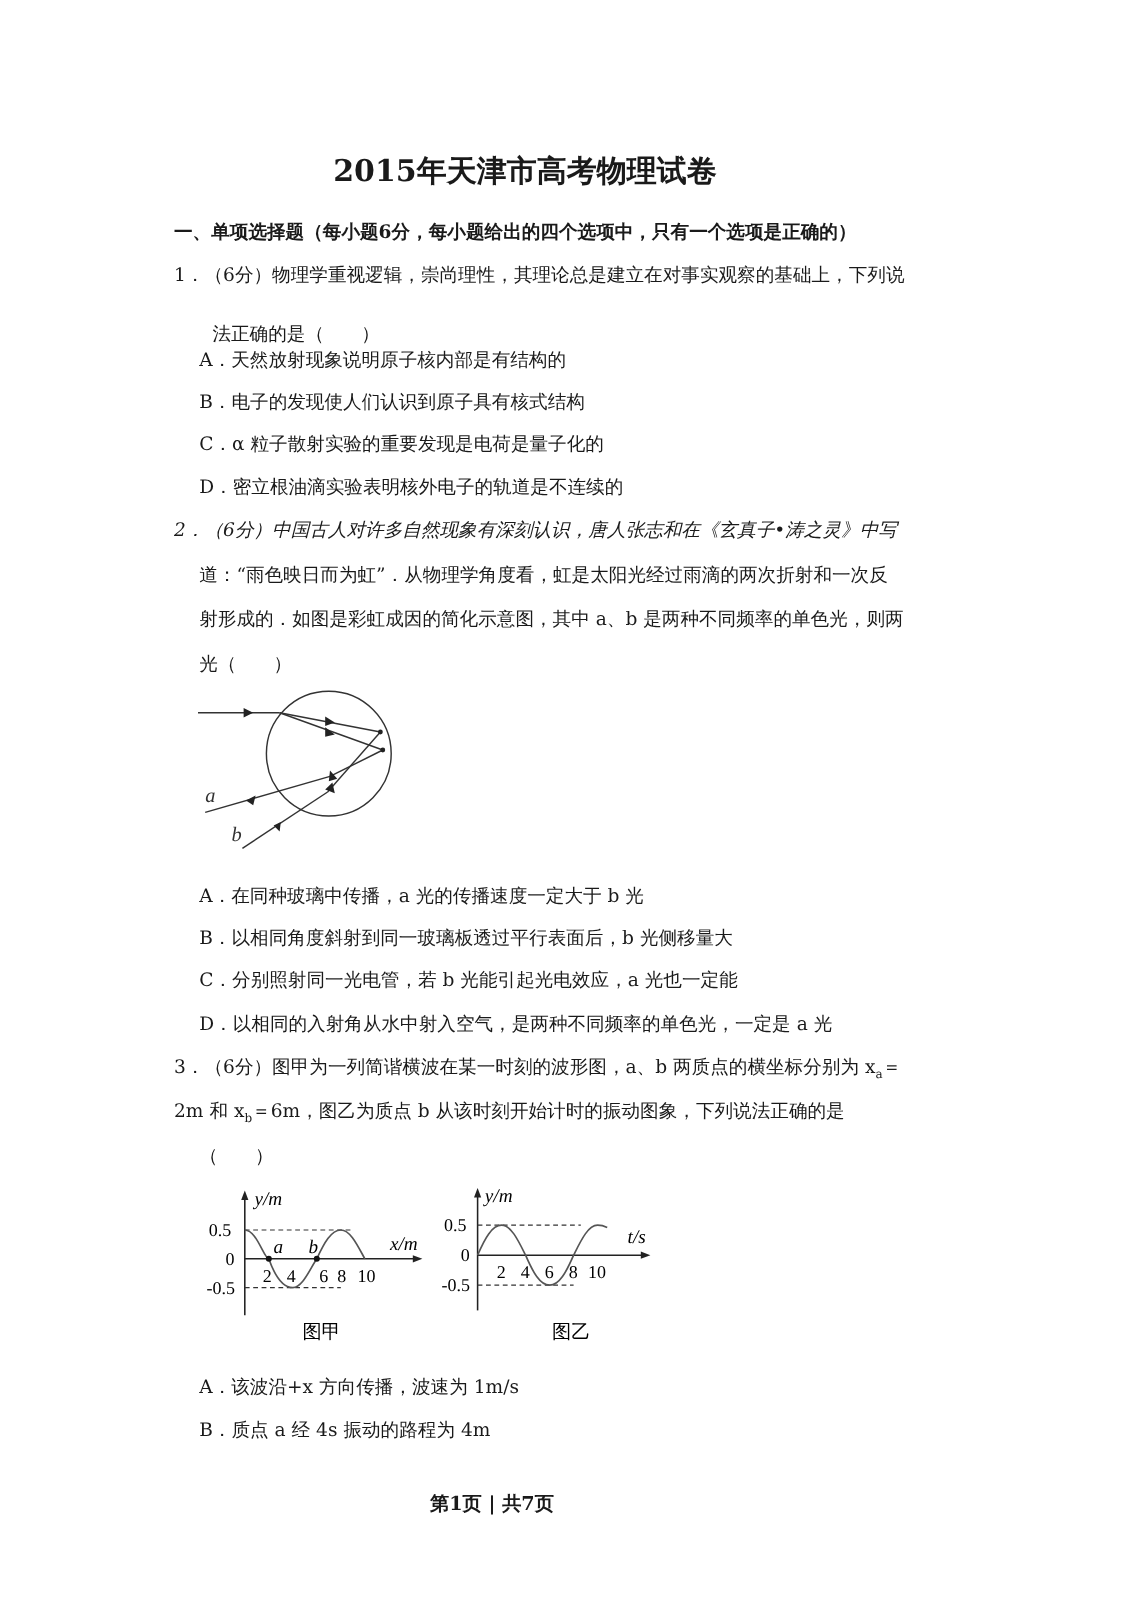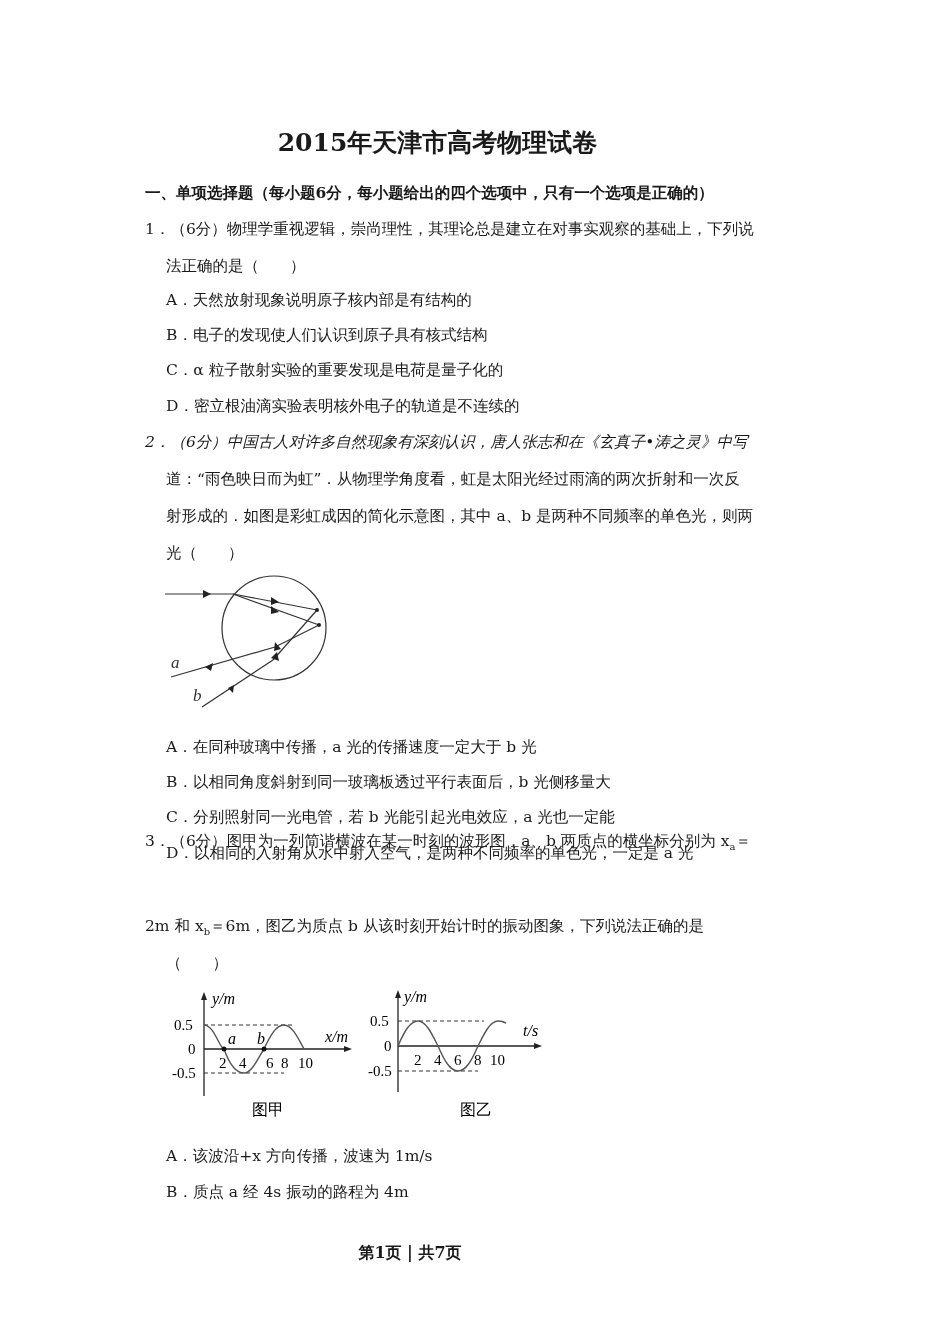--- a/index.html
+++ b/index.html
@@ -20,21 +20,21 @@
 
 <div>
 
   <div class="abs title">2015年天津市高考物理试卷</div>
   <div class="abs section">一、单项选择题（每小题6分，每小题给出的四个选项中，只有一个选项是正确的）</div>
 
   <div>
     <div class="abs line" style="top:219px;">
       <span>1．</span><span>（6分）物理学重视逻辑，崇尚理性，其理论总是建立在对事实观察的基础上，下列说</span>
     </div>
-    <div class="abs line indent" style="top:256px;">法正确的是（　　）</div>
+    <div class="abs line indent" style="top:268px;margin-left:11px;">法正确的是（　　）</div>
     <div class="abs opt" style="top:290px;">A．天然放射现象说明原子核内部是有结构的</div>
     <div class="abs opt" style="top:325px;">B．电子的发现使人们认识到原子具有核式结构</div>
     <div class="abs opt" style="top:360px;">C．α 粒子散射实验的重要发现是电荷是量子化的</div>
     <div class="abs opt" style="top:396px;">D．密立根油滴实验表明核外电子的轨道是不连续的</div>
   </div>
 
   <div>
     <div class="abs line" style="top:432px;font-style:italic;">
       <span>2．</span><span>（6分）中国古人对许多自然现象有深刻认识，唐人张志和在《玄真子•涛之灵》中写</span>
     </div>
@@ -74,21 +74,21 @@
       <text x="38" y="131" font-size="17" font-style="italic" fill="#333">b</text>
     </svg>
 
     <div class="abs opt" style="top:737px;">A．在同种玻璃中传播，a 光的传播速度一定大于 b 光</div>
     <div class="abs opt" style="top:772px;">B．以相同角度斜射到同一玻璃板透过平行表面后，b 光侧移量大</div>
     <div class="abs opt" style="top:807px;">C．分别照射同一光电管，若 b 光能引起光电效应，a 光也一定能</div>
     <div class="abs opt" style="top:843px;">D．以相同的入射角从水中射入空气，是两种不同频率的单色光，一定是 a 光</div>
   </div>
 
   <div>
-    <div class="abs line" style="top:831px;">
+    <div class="abs line" style="top:879px;">
       <span>3．</span><span>（6分）图甲为一列简谐横波在某一时刻的波形图，a、b 两质点的横坐标分别为 x</span><sub style="font-size:10px;">a</sub><span>＝</span>
     </div>
     <div class="abs line" style="top:916px;">
       <span>2m 和 x</span><sub style="font-size:10px;">b</sub><span>＝6m，图乙为质点 b 从该时刻开始计时的振动图象，下列说法正确的是</span>
     </div>
     <div class="abs line indent" style="top:953px;">（　　）</div>
 
     <svg class="abs" style="left:160px; top:980px;" width="200" height="145">
       <g stroke="#222" stroke-width="1.3" fill="none">
         <line x1="44" y1="116" x2="44" y2="16"></line>

